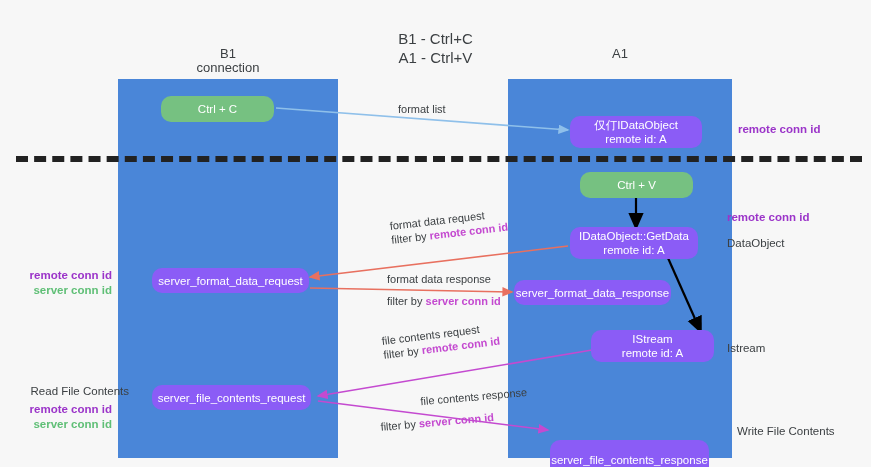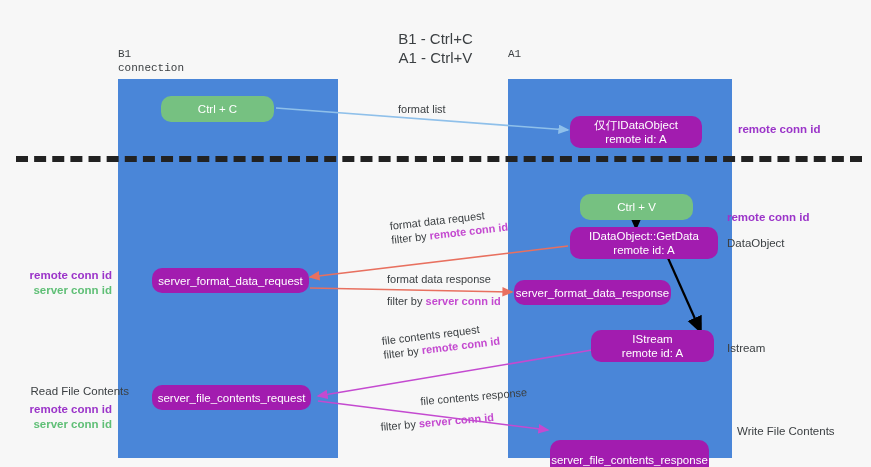--- a/index.html
+++ b/index.html
@@ -20,24 +20,24 @@
   
   #title {
     top: 6px; left: 0; width: 871px;
     text-align: center;
     font-size: 15px;
     color: #3c4043;
     line-height: 19px;
     margin-top: 23px;
   }
   #col-head-b1, #col-head-a1 {
-    font-size: 11px;
+    text-align: center;
+    font-size: 13px;
     color: #3c4043;
     line-height: 14px;
-    font-family: Liberation Mono, monospace;
   }
   #col-head-b1 { top: 47px; left: 118px; width: 220px; }
   #col-head-a1 { top: 47px; left: 508px; width: 224px; }
 
   
   .lane {
     background: #4a86d8;
     top: 79px;
     height: 379px;
   }
@@ -57,21 +57,21 @@
     flex-direction: column;
     align-items: center;
     justify-content: center;
     color: #ffffff;
     font-size: 11.5px;
     line-height: 14px;
     text-align: center;
     z-index: 5;
     border-radius: 10px;
   }
-  .node.orange { background: #a21caf; }
+  .node.orange { background: #8b5cf6; }
   .node.green  { background: #76c181; }
 
   
   .side-label {
     font-size: 11.5px;
     line-height: 15px;
     color: #3c4043;
     white-space: nowrap;
   }
   .purple { color: #9b34c9; font-weight: bold; }
@@ -153,25 +153,25 @@
 
   <div class="abs node green" style="left:161px; top:96px; width:113px; height:26px;">
     <div>Ctrl + C</div>
   </div>
 
   <div class="abs node orange" style="left:570px; top:116px; width:132px; height:32px;">
     <div>仅仃IDataObject</div>
     <div>remote id: A</div>
   </div>
 
-  <div class="abs node green" style="left:580px; top:172px; width:113px; height:26px;margin-top:22px;">
+  <div class="abs node green" style="left:580px; top:172px; width:113px; height:26px;">
     <div>Ctrl + V</div>
   </div>
 
-  <div class="abs node orange" style="left:570px; top:227px; width:148px; height:32px;">
+  <div class="abs node orange" style="left:570px; top:227px; width:128px; height:32px;">
     <div>IDataObject::GetData</div>
     <div>remote id: A</div>
   </div>
 
   <div class="abs node orange" style="left:152px; top:268px; width:157px; height:25px;justify-content:center;">
     <div>server_format_data_request</div>
   </div>
 
   <div class="abs node orange" style="left:514px; top:280px; width:157px; height:25px;">
     <div>server_format_data_response</div>

